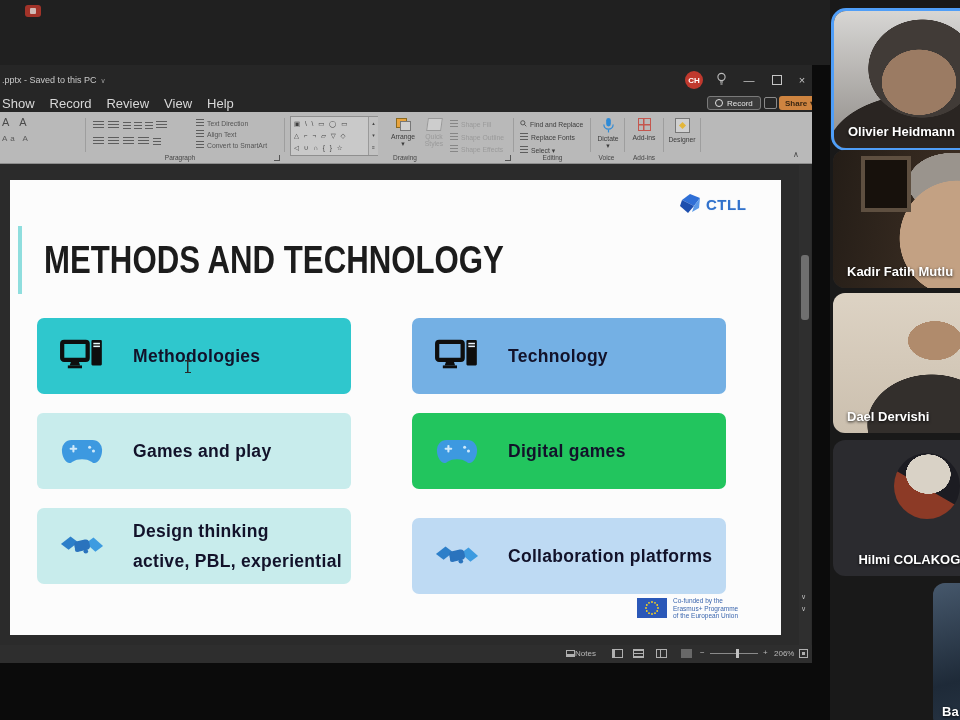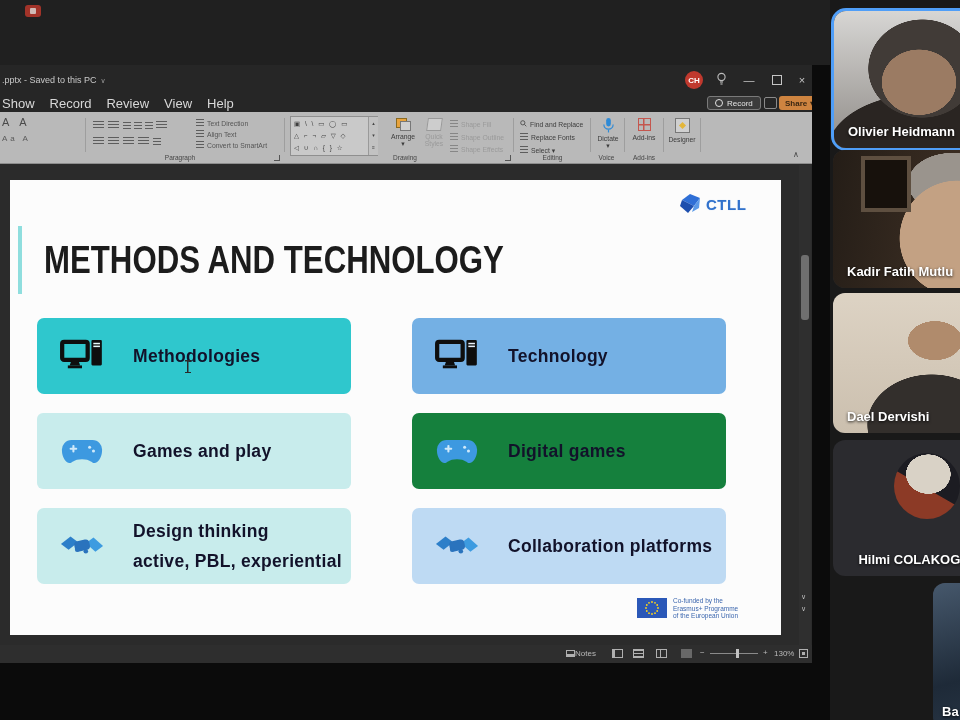--- a/index.html
+++ b/index.html
@@ -326,21 +326,21 @@
           <svg width="42" height="27" viewBox="0 0 44 28">
               <path d="M11 2 h22 a10 10 0 0 1 10 11 c0 7 -4 13 -8 13 c-3 0 -4 -4 -13 -4 c-9 0 -10 4 -13 4 c-4 0 -8 -6 -8 -13 a10 10 0 0 1 10 -11 z" fill="#3d99e0"></path>
               <rect x="9" y="10" width="8" height="2.2" rx="1" fill="#cfe9fa"></rect>
               <rect x="11.9" y="7.1" width="2.2" height="8" rx="1" fill="#cfe9fa"></rect>
               <circle cx="30" cy="9.5" r="1.6" fill="#cfe9fa"></circle>
               <circle cx="34" cy="13.5" r="1.6" fill="#cfe9fa"></circle>
             </svg>
         </span>
         <span class="blabel">Games and play</span>
       </div>
-      <div class="box c2 r2" style="background: #15803d;">
+      <div class="box c2 r2" style="background: #22c55e;">
         <span class="bicon">
           <svg width="42" height="27" viewBox="0 0 44 28">
               <path d="M11 2 h22 a10 10 0 0 1 10 11 c0 7 -4 13 -8 13 c-3 0 -4 -4 -13 -4 c-9 0 -10 4 -13 4 c-4 0 -8 -6 -8 -13 a10 10 0 0 1 10 -11 z" fill="#3d99e0"></path>
               <rect x="9" y="10" width="8" height="2.2" rx="1" fill="#cfe9fa"></rect>
               <rect x="11.9" y="7.1" width="2.2" height="8" rx="1" fill="#cfe9fa"></rect>
               <circle cx="30" cy="9.5" r="1.6" fill="#cfe9fa"></circle>
               <circle cx="34" cy="13.5" r="1.6" fill="#cfe9fa"></circle>
             </svg>
         </span>
         <span class="blabel">Digital games</span>
@@ -354,21 +354,21 @@
               <rect x="15" y="7" width="16" height="11" rx="4" fill="#2a73bd" transform="rotate(-12 23 12)"></rect>
               <circle cx="18" cy="17" r="2.4" fill="#2a73bd"></circle>
               <circle cx="27" cy="18.5" r="2.4" fill="#2a73bd"></circle>
             </svg>
         </span>
         <span class="blabel two">
           <div>Design thinking</div>
           <div>active, PBL, experiential</div>
         </span>
       </div>
-      <div class="box c2 r3" style="background: rgb(190, 218, 243);">
+      <div class="box c2 r3" style="background: rgb(190, 218, 243); margin-top: 10px;">
         <span class="bicon">
           <svg width="44" height="26" viewBox="0 0 46 26">
               <polygon points="1,11 11,3 19,9 9,17" fill="#2d7fc9"></polygon>
               <polygon points="45,13 35,4 27,10 37,19" fill="#3d9be0"></polygon>
               <rect x="15" y="7" width="16" height="11" rx="4" fill="#2a73bd" transform="rotate(-12 23 12)"></rect>
               <circle cx="18" cy="17" r="2.4" fill="#2a73bd"></circle>
               <circle cx="27" cy="18.5" r="2.4" fill="#2a73bd"></circle>
             </svg>
         </span>
         <span class="blabel">Collaboration platforms</span>
@@ -413,21 +413,21 @@
           <span>Notes</span>
         </div>
       <span class="vicon vi1"></span>
       <span class="vicon vi2"></span>
       <span class="vicon vi3"></span>
       <span class="vicon vi4"></span>
       <span class="zoomout">−</span>
       <span class="ztrack"></span>
       <span class="zthumb"></span>
       <span class="zoomin">+</span>
-      <span class="zoomlevel">130%</span>
+      <span class="zoomlevel">206%</span>
       <span class="fit"></span>
     </div>
   </div>
 
   <div class="sidebar">
     <div class="tile t1 active">
       <div class="vid"></div>
       <span class="pname">Olivier Heidmann</span>
     </div>
     <div class="tile t2">

